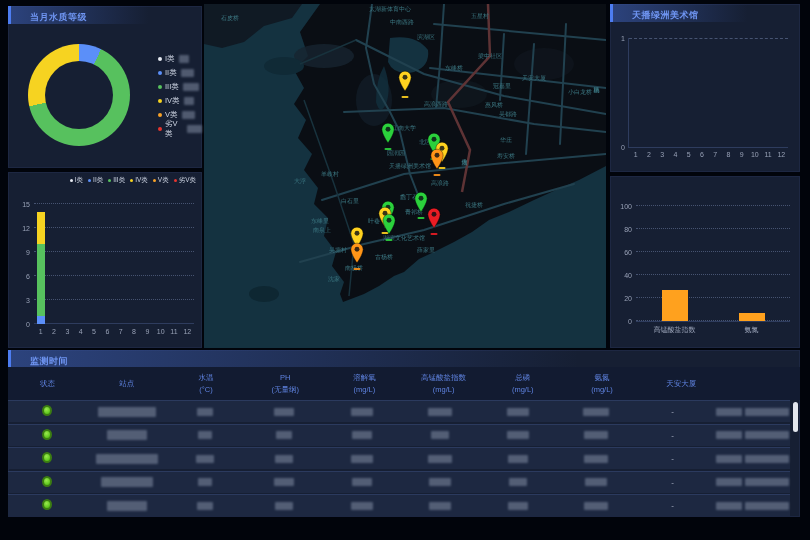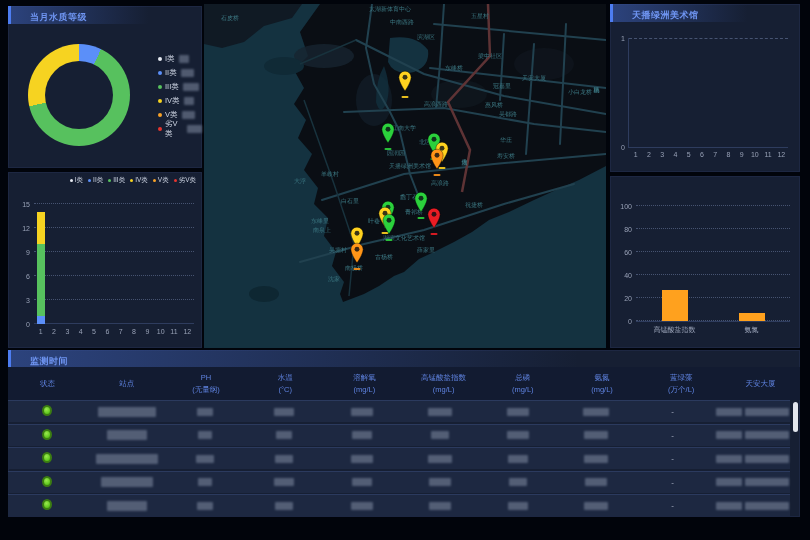--- a/index.html
+++ b/index.html
@@ -351,27 +351,26 @@
       </div>
   </section>
 
   <section class="panel" style="left:8px;top:350px;width:792px;height:167px;">
     <header class="p-head" style="height:17px;line-height:17px;">
       <span class="p-title">监测时间</span>
     </header>
     <div id="table-head">
         <div class="th">状态</div>
         <div class="th">站点</div>
+        <div class="th">水温<br>(°C)</div>
         <div class="th">PH<br>(无量纲)</div>
-        <div class="th">水温<br>(°C)</div>
         <div class="th">溶解氧<br>(mg/L)</div>
         <div class="th">高锰酸盐指数<br>(mg/L)</div>
         <div class="th">总磷<br>(mg/L)</div>
         <div class="th">氨氮<br>(mg/L)</div>
-        <div class="th">蓝绿藻<br>(万个/L)</div>
         <div class="th">天安大厦</div>
       </div>
     <div id="table-body" style="position:absolute;left:0;right:0;top:50px;bottom:0;">
         <div class="t-row" style="top: 0px;">
           <div class="t-cell"><span class="status-dot"></span></div>
           <div class="t-cell"><span class="blur-chip" style="width: 58px; height: 10px;"></span></div>
           <div class="t-cell"><span class="blur-chip" style="width: 16px;"></span></div>
           <div class="t-cell"><span class="blur-chip" style="width: 20px;"></span></div>
           <div class="t-cell"><span class="blur-chip" style="width: 22px;"></span></div>
           <div class="t-cell"><span class="blur-chip" style="width: 24px;"></span></div>

